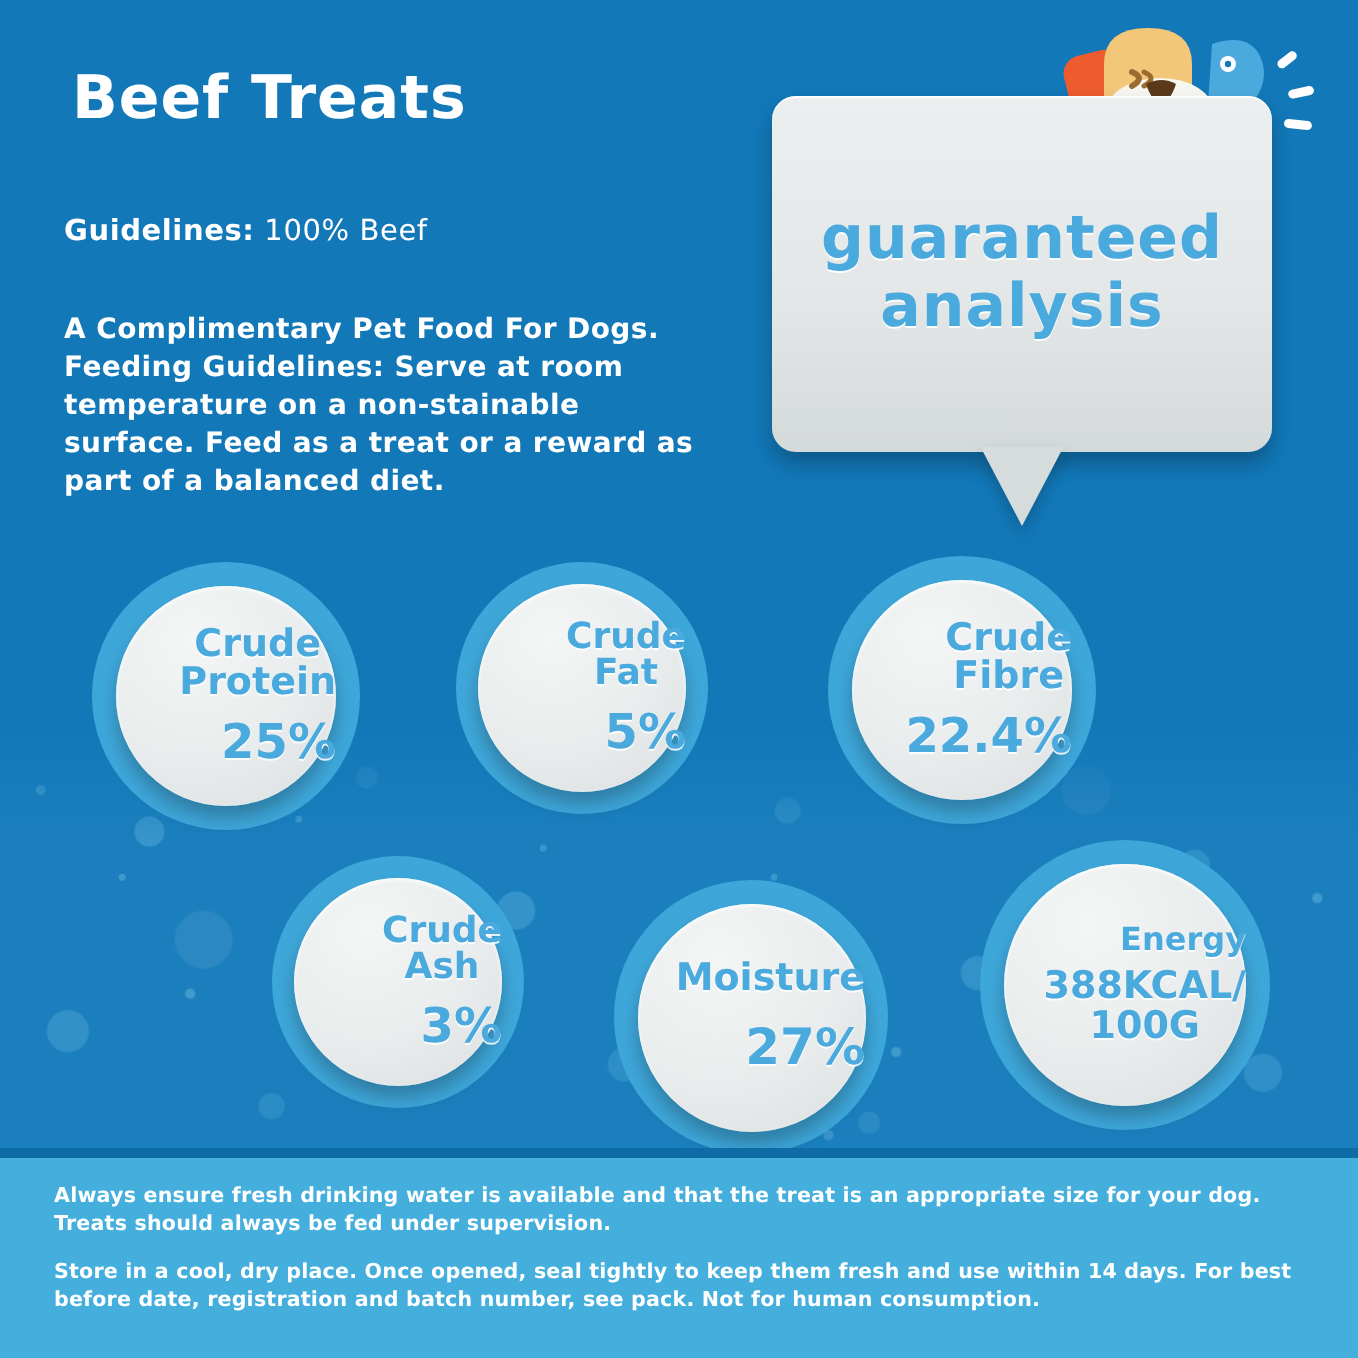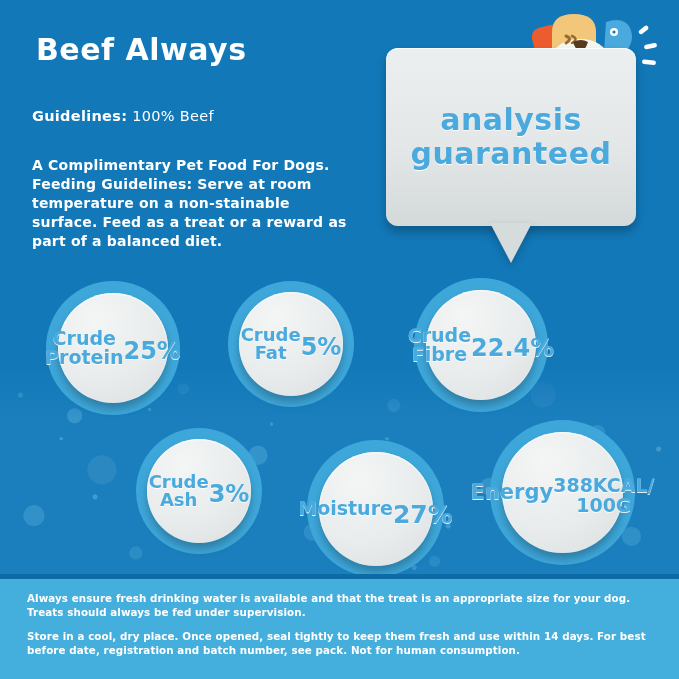--- a/index.html
+++ b/index.html
@@ -133,21 +133,21 @@
   .circle{
     position:absolute;
     border-radius:50%;
     background:#3ea7da;
     display:flex;align-items:center;justify-content:center;
   }
   .circle .inner{
     border-radius:50%;
     background:radial-gradient(circle at 35% 25%, #f4f6f6 0%, #e9ecec 55%, #d9dedf 100%);
     box-shadow:0 6px 9px rgba(0,0,0,.25), inset 0 1px 2px rgba(255,255,255,.9);
-    display:flex;flex-direction:row;align-items:center;justify-content:center;
+    display:flex;flex-direction:column;align-items:flex-end;justify-content:center;
     text-align:center;
   }
   .circle .name{
     color:#4aa9dd;
     font-weight:bold;
     line-height:1.02;
     text-shadow:0 1px 0 rgba(255,255,255,.85);
   }
   .circle .value{
     color:#4aa9dd;
@@ -170,21 +170,21 @@
 </style>
 </head>
 <body>
 
 <div id="canvas">
 
   <div class="bg-solid"></div>
   <div class="bg-texture"></div>
   <div class="bg-fade"></div>
 
-  <div class="title">Beef Always</div>
+  <div class="title">Beef Treats</div>
 
   <div class="composition">
     <span class="lbl">Guidelines:</span>
     <span class="val">100% Beef</span>
   </div>
 
   <div class="body-copy">A Complimentary Pet Food For Dogs.  Feeding Guidelines: Serve at room temperature on a non-stainable surface. Feed as a treat or a reward as part of a balanced diet.</div>
 
   <div class="mascot">
     <svg width="130" height="72" viewBox="0 0 130 72">
@@ -222,22 +222,22 @@
         <rect x="116" y="38" width="13" height="4.5" rx="2.2" transform="rotate(-12 122 40)"></rect>
         <rect x="114" y="54" width="14" height="4.5" rx="2.2" transform="rotate(6 121 56)"></rect>
       </g>
     </svg>
   </div>
 
   <div class="bubble-wrap">
     <div class="bubble"></div>
     <div class="bubble-tail"></div>
     <div class="bubble-text">
+      <div>guaranteed</div>
       <div>analysis</div>
-      <div>guaranteed</div>
     </div>
   </div>
 
   <div class="circle" style="left:46px;top:281px;width:134px;height:134px;">
     <div class="inner" style="width:110px;height:110px;">
       <div class="name" style="font-size:19px;">
         <div>Crude</div>
         <div>Protein</div>
       </div>
       <div class="value" style="font-size:24px;margin-top:7px;">25%</div>
@@ -278,21 +278,21 @@
     <div class="inner" style="width:114px;height:114px;">
       <div class="name" style="font-size:19px;">
         <div>Moisture</div>
       </div>
       <div class="value" style="font-size:25px;margin-top:12px;">27%</div>
     </div>
   </div>
 
   <div class="circle" style="left:490px;top:420px;width:145px;height:145px;">
     <div class="inner" style="width:121px;height:121px;">
-      <div class="name" style="font-size:21px;">
+      <div class="name" style="font-size:16px;">
         <div>Energy</div>
       </div>
       <div class="value" style="font-size:19px;margin-top:6px;white-space:pre-line;">388KCAL/
 100G</div>
     </div>
   </div>
 
   <div class="divider"></div>
   <div class="footer-band"></div>
   <div class="footer-text">

